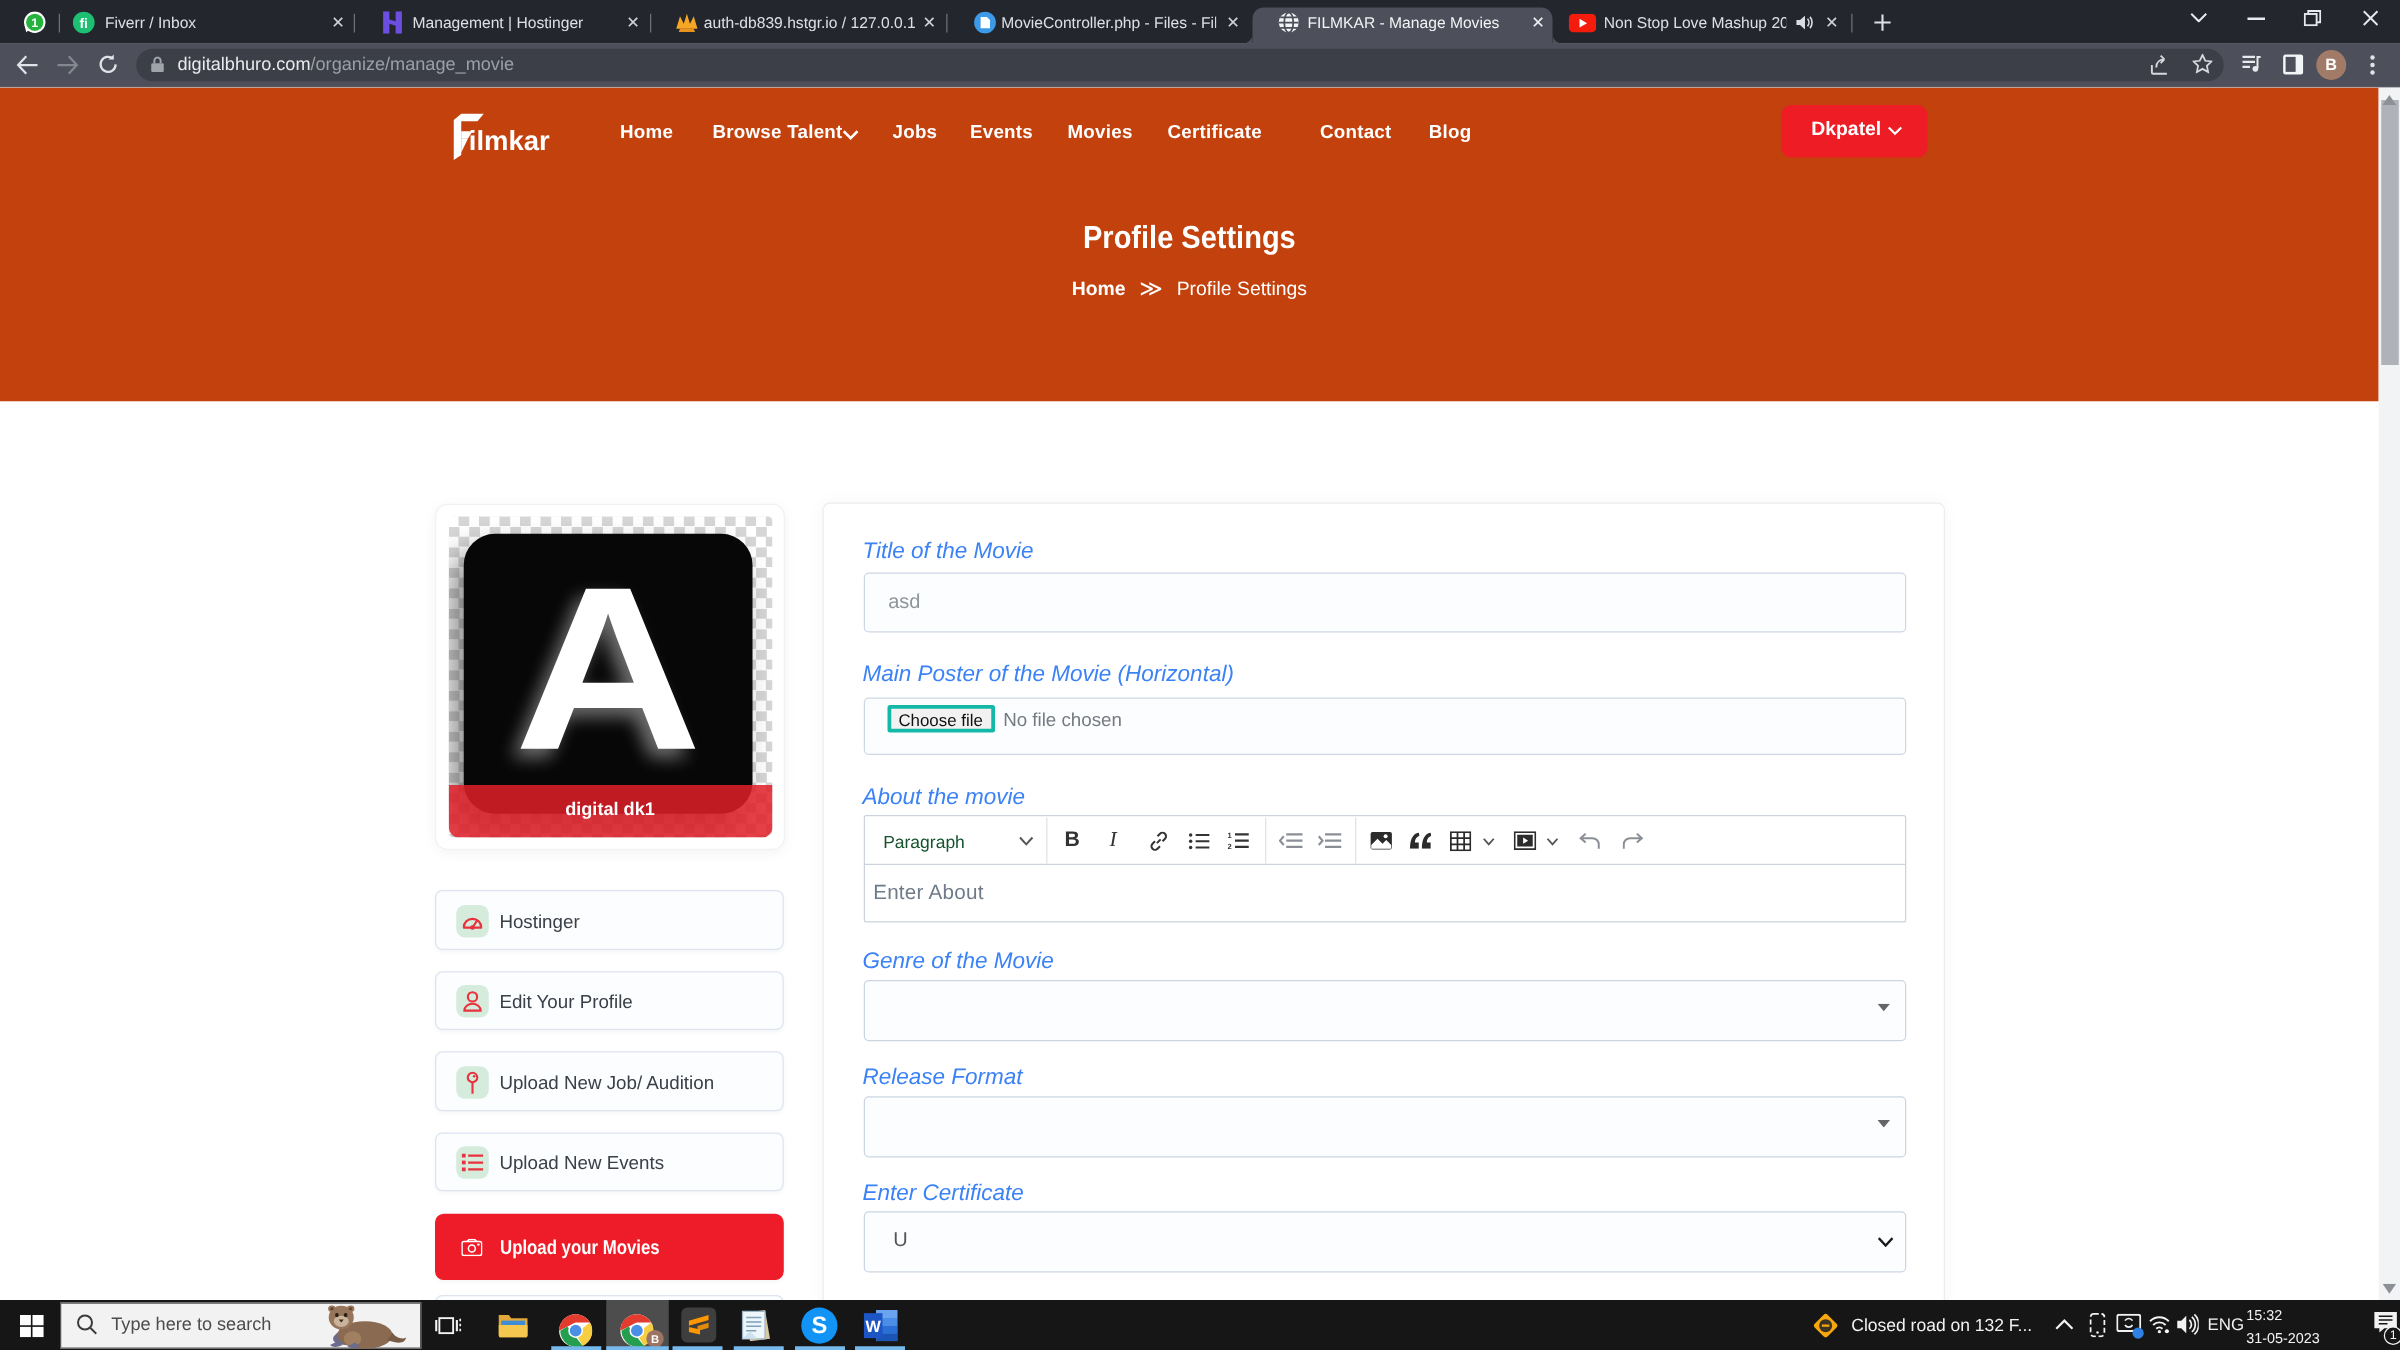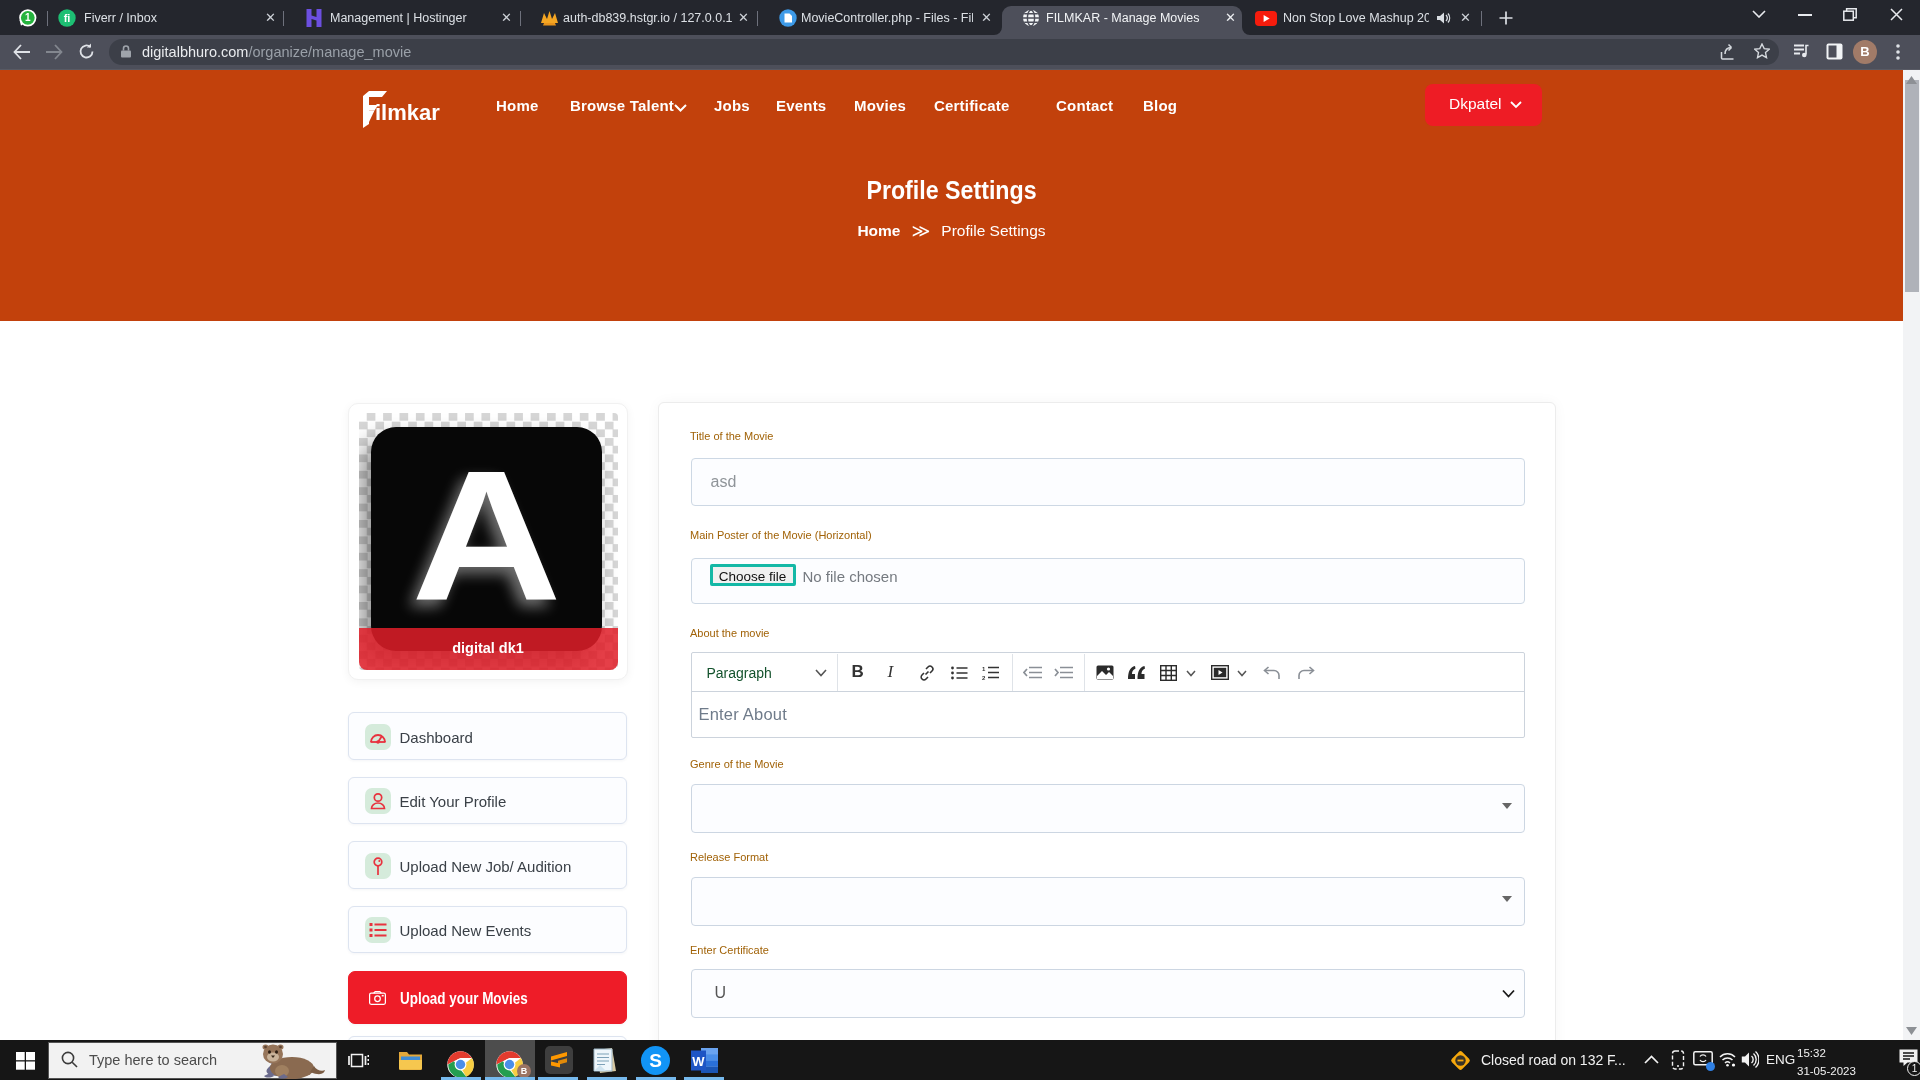--- a/index.html
+++ b/index.html
@@ -17,21 +17,21 @@
 #page { position:absolute; left:0; top:70px; width:1903px; height:970px; background:#ffffff; overflow:hidden; }
 #hero { position:absolute; left:0; top:0; width:1903px; height:251px; background:#c2410c; }
 #scrollbar { position:absolute; left:1903px; top:70px; width:17px; height:970px; background:#f2f3f5; }
 #sthumb { position:absolute; left:1904.5px; top:80px; width:14px; height:212px; background:#afb2b9; }
 
 .scard { position:absolute; left:347.5px; width:279px; height:47.5px; background:#fcfdff; border:1px solid #dde4f0; border-radius:6px; box-shadow:0 1px 3px rgba(40,60,100,.05); }
 .sicon { position:absolute; left:16px; top:10.5px; width:26px; height:26px; border-radius:7px; background:#d5ebdb; }
 .slabel { position:absolute; left:51px; top:15.5px; font-size:15px; color:#3a4047; }
 
 #panel { position:absolute; left:658px; top:332px; width:898px; height:700px; background:#fff; border:1px solid #ececec; border-radius:6px; box-shadow:0 0 14px rgba(0,0,0,.04); }
-.flabel { position:absolute; left:31px; font-size:11px; color:#a16207; }
+.flabel { position:absolute; left:31px; font-size:18px; color:#3b82f6;font-style:italic; }
 .finput { position:absolute; left:31.5px; width:834px; border:1.5px solid #cdd8e4; border-radius:4px; background:#fcfdff; }
 
 #taskbar { position:absolute; left:0; top:1040px; width:1920px; height:40px; background:#161616; }
 </style>
 </head>
 <body>
 
 <div id="tabstrip"></div>
 <div id="toolbar"></div>
 <div id="activetab"></div>
@@ -181,21 +181,21 @@
         </svg>
       <span class="abs" style="left:714px">Jobs</span>
       <span class="abs" style="left:776px">Events</span>
       <span class="abs" style="left:854px">Movies</span>
       <span class="abs" style="left:934px">Certificate</span>
       <span class="abs" style="left:1056px">Contact</span>
       <span class="abs" style="left:1143px">Blog</span>
     </div>
 
     <div class="abs" style="left:1425px;top:14px;width:117px;height:41.5px;background:#ee1c25;border-radius:8px">
-      <span class="abs" style="left:24px;top:11px;font-size:15.5px;font-weight:normal;color:#fff">Dkpatel</span>
+      <span class="abs" style="left:24px;top:11px;font-size:15.5px;font-weight:bold;color:#fff">Dkpatel</span>
       <svg class="abs" style="left:85px;top:17px" width="12" height="8" viewBox="0 0 12 8">
           <path d="M1 1 L6 6 L11 1" stroke="#fff" stroke-width="1.8" fill="none"></path>
         </svg>
     </div>
     <h1 style="position:absolute;top:108px;left:0;width:1903px;text-align:center;font-size:25.5px;line-height:25.5px;color:#fff;transform:scaleX(.91)">Profile Settings</h1>
     <div style="position:absolute;top:149px;left:0;width:1903px;text-align:center;font-size:15.5px;color:#fff">
       <span style="font-weight:600">Home</span><span style="display:inline-block;width:11px"></span><span style="font-size:18px;position:relative;top:0.5px">≫</span><span style="display:inline-block;width:11px"></span><span style="font-weight:500">Profile Settings</span>
     </div>
   </div>
 
@@ -213,21 +213,21 @@
 
     <div class="scard" style="top:642px">
       <div class="sicon">
           <svg style="position:absolute;left:4px;top:5px" width="18" height="16" viewBox="0 0 18 16">
             <path d="M2 13 a7 7 0 0 1 14 0" fill="none" stroke="#e8323e" stroke-width="1.8"></path>
             <path d="M9 13 L13 7" stroke="#e8323e" stroke-width="1.8"></path>
             <circle cx="9" cy="13" r="1.8" fill="#e8323e"></circle>
             <path d="M1.5 13 h15" stroke="#e8323e" stroke-width="1.8"></path>
           </svg>
         </div>
-      <div class="slabel">Dashboard</div>
+      <div class="slabel">Hostinger</div>
     </div>
     <div class="scard" style="top:706.5px">
       <div class="sicon">
           <svg style="position:absolute;left:5px;top:4px" width="16" height="18" viewBox="0 0 16 18">
             <circle cx="8" cy="5.5" r="3.7" fill="none" stroke="#e8323e" stroke-width="1.7"></circle>
             <path d="M1.5 16.5 a6.5 5.5 0 0 1 13 0 Z" fill="none" stroke="#e8323e" stroke-width="1.7"></path>
           </svg>
         </div>
       <div class="slabel">Edit Your Profile</div>
     </div>

